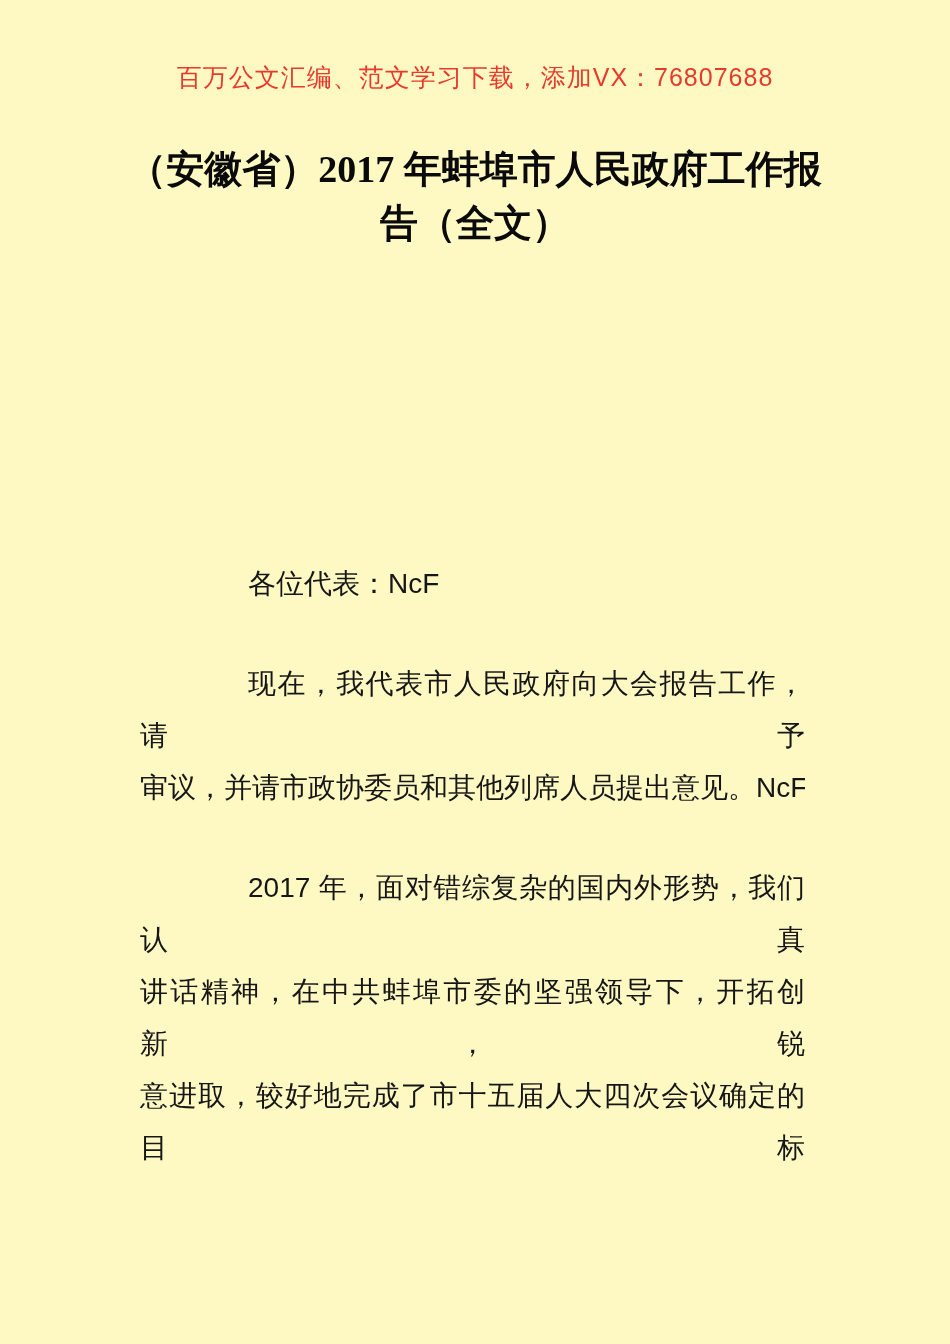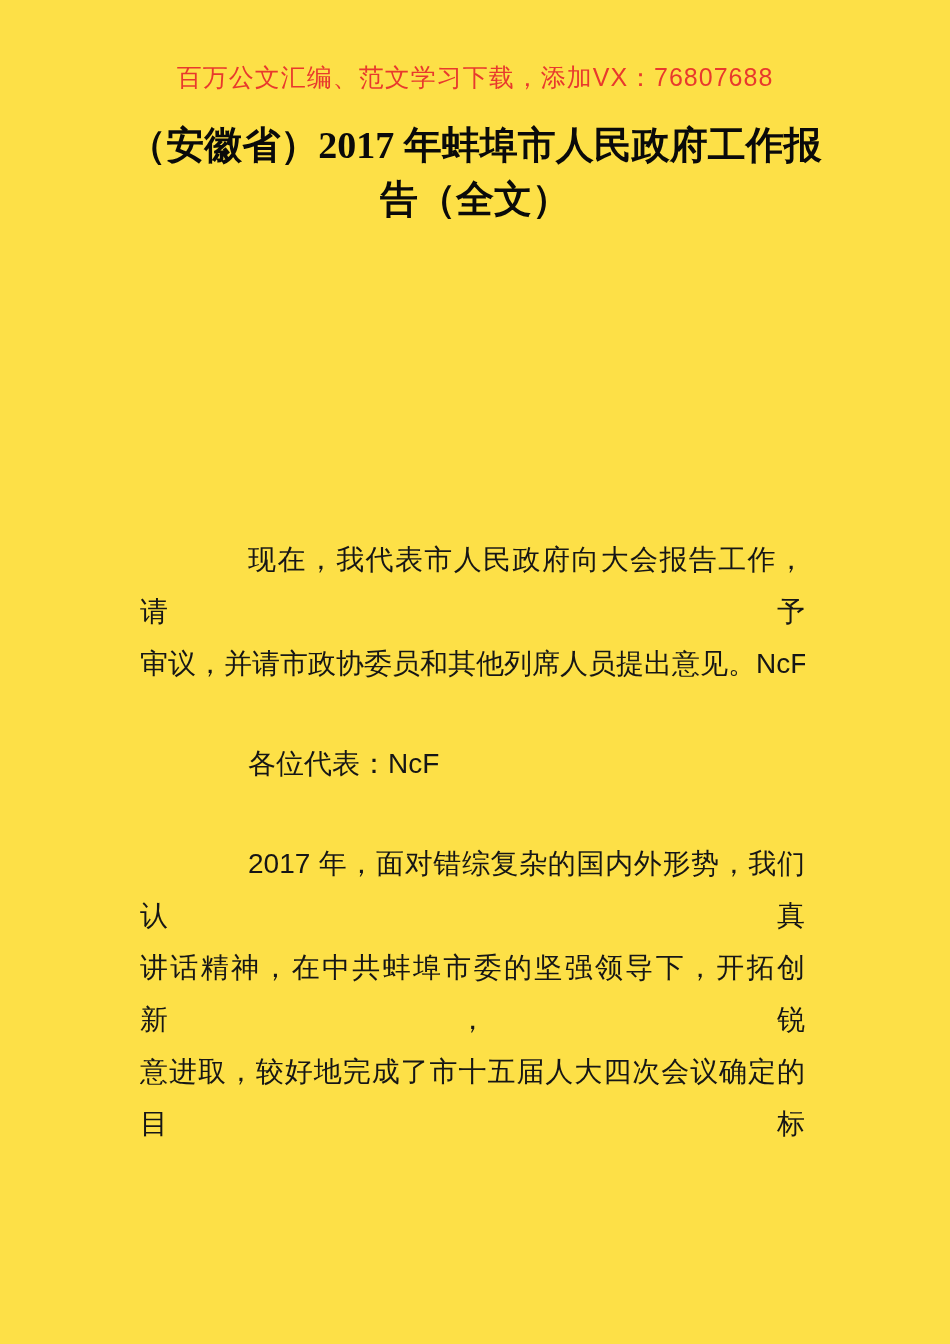--- a/index.html
+++ b/index.html
@@ -4,35 +4,35 @@
 <style>
   html, body {
     margin: 0;
     padding: 0;
     background: #ffffff;
   }
   .page {
     position: relative;
     width: 950px;
     height: 1344px;
-    background: #fde047;
+    background: #fef9c3;
     overflow: hidden;
     font-family: "Liberation Sans", "DejaVu Sans", sans-serif;
     color: #161616;
   }
   .watermark {
     margin-top: 60px;
     text-align: center;
     font-size: 25px;
     line-height: 34px;
     color: #e8392d;
     letter-spacing: 1px;
   }
   .doc-title {
-    margin-top: 24px;
+    margin-top: 48px;
     text-align: center;
     font-family: "Liberation Serif", "DejaVu Serif", serif;
     font-weight: bold;
     font-size: 38px;
     line-height: 54px;
     color: #0a0a0a;
   }
   .body-text {
     margin: 308px 145px 0 140px; 
     font-size: 28px;
@@ -70,26 +70,26 @@
   <div class="watermark">百万公文汇编、范文学习下载，添加VX：76807688</div>
 
   <div class="doc-title">
     <div>（安徽省）2017 年蚌埠市人民政府工作报</div>
     <div>告（全文）</div>
   </div>
 
   <div class="body-text">
 
     <div class="para">
-      <div class="line indent just">现在，我代表市人民政府向大会报告工作，请予</div>
-      <div class="line last">审议，并请市政协委员和其他列席人员提出意见。NcF</div>
+      <div class="line indent last">各位代表：NcF</div>
     </div>
 
     <div class="para">
-      <div class="line indent last">各位代表：NcF</div>
+      <div class="line indent just">现在，我代表市人民政府向大会报告工作，请予</div>
+      <div class="line last">审议，并请市政协委员和其他列席人员提出意见。NcF</div>
     </div>
 
 
     <div class="para">
       <div class="line indent just">2017 年，面对错综复杂的国内外形势，我们认真</div>
       <div class="line just">讲话精神，在中共蚌埠市委的坚强领导下，开拓创新，锐</div>
       <div class="line just">意进取，较好地完成了市十五届人大四次会议确定的目标</div>
 
     </div>
 

